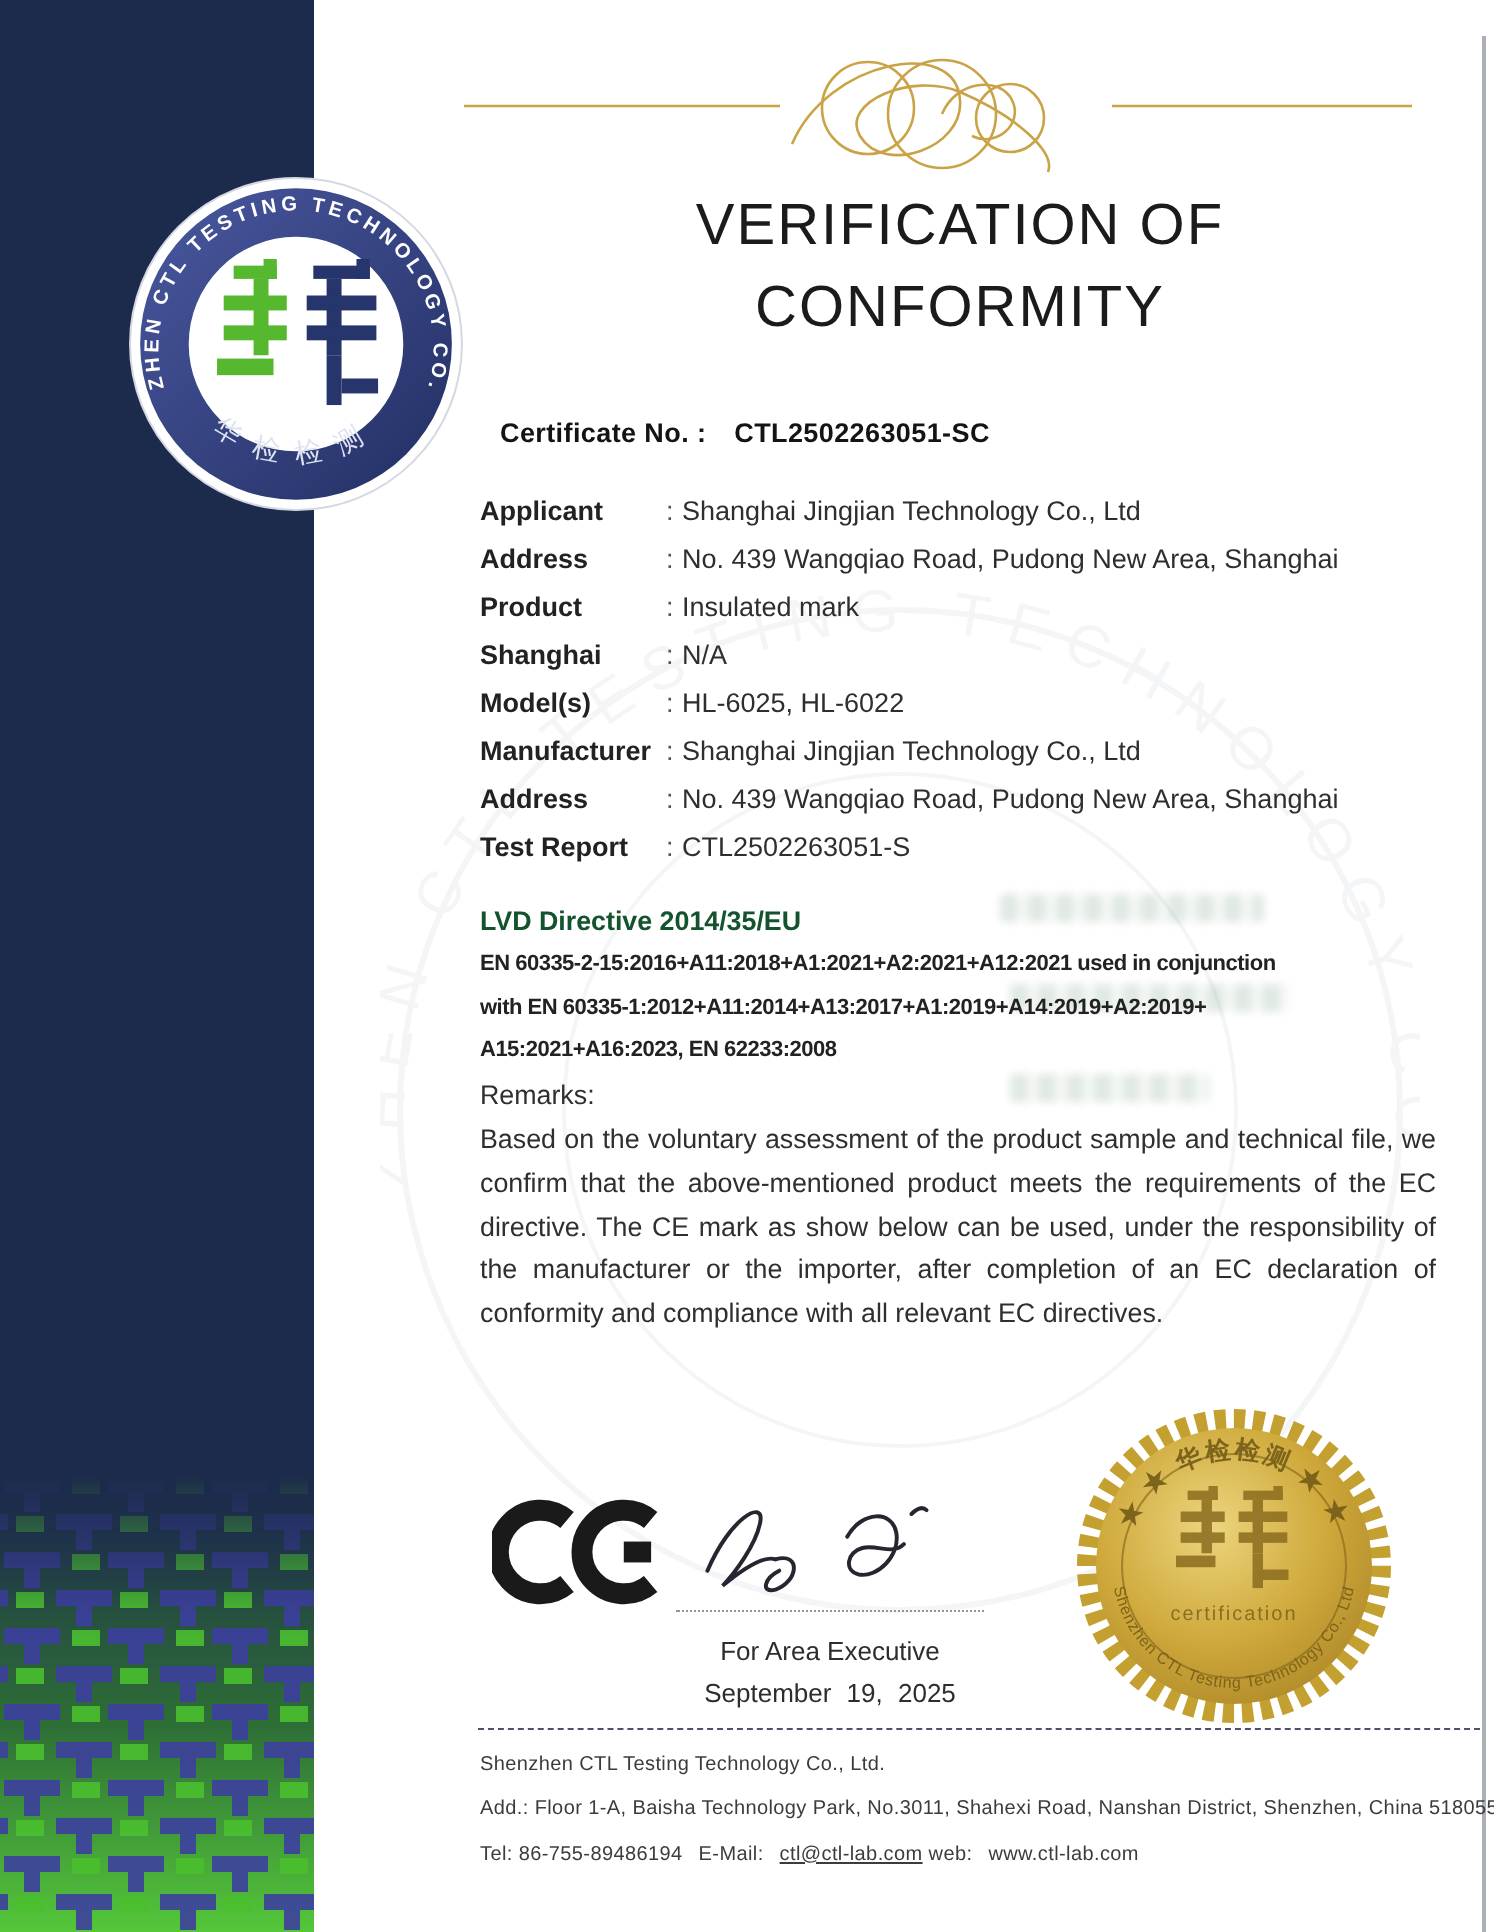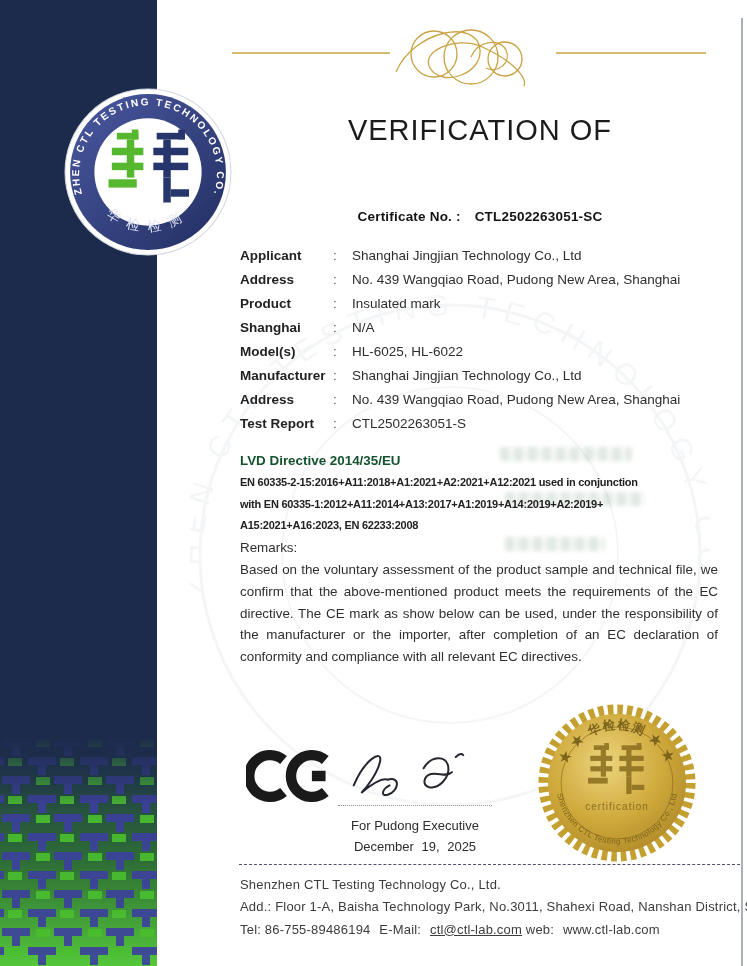--- a/index.html
+++ b/index.html
@@ -23,53 +23,53 @@
   
   .watermark { position:absolute; left:190px; top:295px; width:520px; height:520px; opacity:0.055; pointer-events:none; }
   .stamp { position:absolute; background:
       repeating-linear-gradient(90deg, rgba(110,150,120,.55) 0 9px, rgba(110,150,120,.15) 9px 14px);
       filter:blur(2px); opacity:.38; border-radius:2px; }
   .stamp.s1 { left:500px; top:447px; width:132px; height:14px; }
   .stamp.s2 { left:505px; top:492px; width:140px; height:14px; }
   .stamp.s3 { left:505px; top:537px; width:100px; height:14px; }
 
   
-  .title { position:absolute; left:250px; top:110px; width:460px; text-align:center;
+  .title { position:absolute; left:250px; top:93px; width:460px; text-align:center;
            font-size:29px; line-height:41px; font-weight:400; letter-spacing:1px; color:#1b1b1b; }
-  .certline { position:absolute; left:250px; top:209px; width:460px; text-align:center;
+  .certline { position:absolute; left:250px; top:209px; width:460px; text-align:left;
               font-size:13.5px; font-weight:bold; color:#141414; letter-spacing:.2px; }
   .certline .num { margin-left:10px; }
 
   
   .fields { position:absolute; left:240px; top:247px; width:490px; }
   .frow { display:flex; align-items:center; height:16px; margin-bottom:8px; font-size:13.5px; color:#2e2e2e; }
   .frow .lbl { width:93px; font-weight:bold; color:#222; flex:none; }
   .frow .col { width:8px; color:#555; flex:none; }
-  .frow .val { margin-left:11px; white-space:nowrap; }
+  .frow .val { white-space:nowrap; }
 
   
   .compliance { position:absolute; left:240px; top:450px; width:478px; font-size:13.4px;
                 line-height:21.8px; color:#2f2f2f; }
   .compliance .b { font-weight:bold; color:#14532d; }
   .compliance .std { font-weight:bold; color:#222; white-space:nowrap; font-size:11px; letter-spacing:-0.25px; }
   .compliance .remarks { text-align:justify; }
 
   
   .ce { position:absolute; left:246px; top:738px; width:90px; height:76px; }
   .sig-svg { position:absolute; left:336px; top:740px; width:162px; height:68px; }
   .sig-line { position:absolute; left:338px; top:805px; width:154px; border-bottom:1.6px dotted #949494; }
   .for-line { position:absolute; left:300px; top:818px; width:230px; text-align:center; font-size:13px; color:#2d2d2d; }
   .date-line { position:absolute; left:300px; top:839px; width:230px; text-align:center; font-size:13px; color:#2d2d2d; word-spacing:4px; }
 
   
   .sep-dashed { position:absolute; left:239px; top:864px; width:501px; border-top:1.5px dashed #50506e; }
   .seal { position:absolute; left:537px; top:703px; width:160px; height:160px; }
 
   
-  .footer { position:absolute; left:240px; top:877px; width:490px; font-size:13px; color:#3c3c3c; letter-spacing:.2px; }
+  .footer { position:absolute; left:240px; top:877px; width:490px; font-size:10px; color:#3c3c3c; letter-spacing:.2px; }
   .footer .fl { height:22.3px; white-space:nowrap; }
   .footer a { color:#3c3c3c; text-decoration:underline; }
   .footer .sp { margin-left:5px;margin-top:17px; }
   .footer .spw { margin-left:0; }
 </style>
 </head>
 <body>
 
 <svg width="0" height="0" style="position:absolute" aria-hidden="true">
   <defs>
@@ -172,20 +172,21 @@
       <textPath href="#wmTop" startOffset="50%" text-anchor="middle">SHENZHEN CTL TESTING TECHNOLOGY CO., LTD</textPath>
     </text>
   </svg>
 
   <div class="stamp s1"></div>
   <div class="stamp s2"></div>
   <div class="stamp s3"></div>
 
   <h1 class="title">
     <span>VERIFICATION OF</span><br>
+    <span>CONFORMITY</span>
   </h1>
 
   <div class="certline">
     <span>Certificate No. :</span>
     <span class="num">CTL2502263051-SC</span>
   </div>
 
   <div class="fields">
     <div class="frow">
       <span class="lbl">Applicant</span>
@@ -248,22 +249,22 @@
 
   <svg class="sig-svg" viewBox="0 0 162 72">
     <g stroke="#262630" stroke-width="2.1" fill="none" stroke-linecap="round">
       <path d="M 14,48 C 26,20 44,10 42,22 C 40,34 28,50 22,56 C 34,46 44,40 50,42"></path>
       <path d="M 50,42 C 64,38 62,54 50,58 C 42,60 44,52 52,48"></path>
       <path d="M 88,30 C 96,16 112,16 114,28 C 116,40 104,52 94,50 C 86,48 88,38 96,36 C 104,34 112,40 118,34"></path>
       <path d="M 122,18 C 125,15 128,14 130,16"></path>
     </g>
   </svg>
   <div class="sig-line"></div>
-  <div class="for-line">For Pudong Executive</div>
-  <div class="date-line">December 19, 2025</div>
+  <div class="for-line">For Area Executive</div>
+  <div class="date-line">September 19, 2025</div>
 
   <div class="sep-dashed"></div>
 
   <svg class="seal" viewBox="0 0 160 160">
     <defs>
       <radialGradient id="goldGrad" cx="0.42" cy="0.36" r="0.75">
         <stop offset="0" stop-color="#ecd57e"></stop>
           <stop offset="0.55" stop-color="#cfa93b"></stop>
           <stop offset="1" stop-color="#ab8526"></stop>
       </radialGradient>

